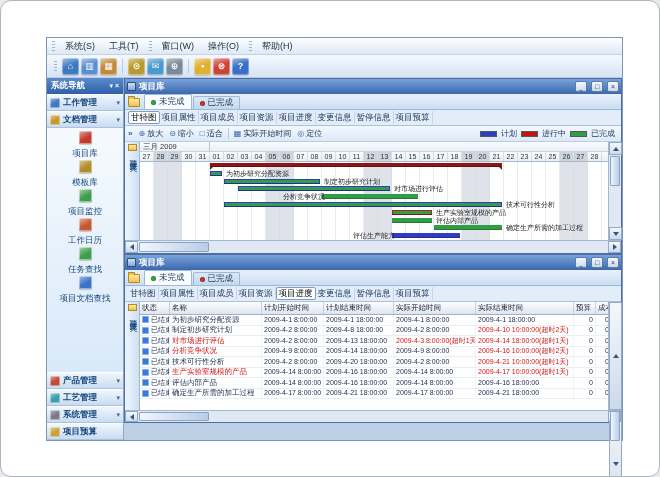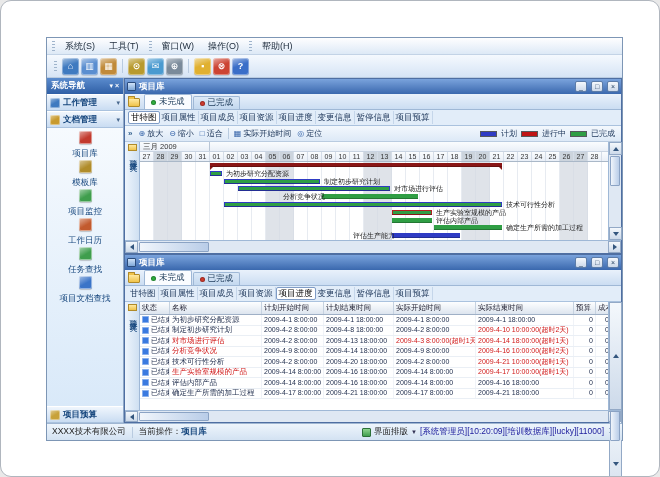--- a/index.html
+++ b/index.html
@@ -155,20 +155,37 @@
             </div>
           </div>
         <div class="sb-panel" id="sb-panel">
             <div class="sb-item"><span class="sb-item-icon" style="background: linear-gradient(150deg, rgba(255, 255, 255, 0.55), rgba(255, 255, 255, 0) 55%), rgb(194, 58, 46);"></span><div class="sb-item-label">项目库</div></div>
             <div class="sb-item"><span class="sb-item-icon" style="background: linear-gradient(150deg, rgba(255, 255, 255, 0.55), rgba(255, 255, 255, 0) 55%), rgb(176, 140, 42);"></span><div class="sb-item-label">模板库</div></div>
             <div class="sb-item"><span class="sb-item-icon" style="background: linear-gradient(150deg, rgba(255, 255, 255, 0.55), rgba(255, 255, 255, 0) 55%), rgb(63, 158, 77);"></span><div class="sb-item-label">项目监控</div></div>
             <div class="sb-item"><span class="sb-item-icon" style="background: linear-gradient(150deg, rgba(255, 255, 255, 0.55), rgba(255, 255, 255, 0) 55%), rgb(194, 90, 46);"></span><div class="sb-item-label">工作日历</div></div>
             <div class="sb-item"><span class="sb-item-icon" style="background: linear-gradient(150deg, rgba(255, 255, 255, 0.55), rgba(255, 255, 255, 0) 55%), rgb(63, 158, 77);"></span><div class="sb-item-label">任务查找</div></div>
             <div class="sb-item"><span class="sb-item-icon" style="background: linear-gradient(150deg, rgba(255, 255, 255, 0.55), rgba(255, 255, 255, 0) 55%), rgb(58, 116, 200);"></span><div class="sb-item-label">项目文档查找</div></div>
           </div>
+        <div id="sb-bottom">
+            <div class="sb-header">
+              <span class="sb-hicon" style="background: linear-gradient(150deg, rgba(255, 255, 255, 0.5), rgba(255, 255, 255, 0) 50%), rgb(194, 74, 58);"></span>
+              <span>产品管理</span>
+              <span class="sb-chev">▾</span>
+            </div>
+            <div class="sb-header">
+              <span class="sb-hicon" style="background: linear-gradient(150deg, rgba(255, 255, 255, 0.5), rgba(255, 255, 255, 0) 50%), rgb(58, 160, 168);"></span>
+              <span>工艺管理</span>
+              <span class="sb-chev">▾</span>
+            </div>
+            <div class="sb-header">
+              <span class="sb-hicon" style="background: linear-gradient(150deg, rgba(255, 255, 255, 0.5), rgba(255, 255, 255, 0) 50%), rgb(122, 122, 138);"></span>
+              <span>系统管理</span>
+              <span class="sb-chev">▾</span>
+            </div>
+          </div>
         <div class="sb-header">
           <span class="sb-hicon" id="msg-icon" style="background: linear-gradient(150deg, rgba(255, 255, 255, 0.5), rgba(255, 255, 255, 0) 50%), rgb(200, 162, 58);"></span>
           <span>项目预算</span>
         </div>
       </div>
 
       <div class="workspace">
 
         <div class="mdi" id="win-gantt">
           <div class="titlebar">
@@ -517,27 +534,15 @@
               </div>
             <div class="sbtn">
                 <div class="tri right"></div>
               </div>
           </div>
         </div>
 
       </div>
     </div>
 
-    <div class="statusbar">
-      <span>XXXX技术有限公司</span>
-      <span class="sbsep"></span>
-      <span><span>当前操作：</span><span class="opvalue">项目库</span></span>
-      <span class="sb-right">
-        <span class="layout-icon"></span>
-        <span>界面排版</span>
-        <span class="caret">▼</span>
-        <span class="session">[系统管理员][10:20:09][培训数据库][lucky][11000]</span>
-        <span class="rgrip"></span>
-      </span>
-    </div>
 
   </div>
 </div>
 
 </body></html>

